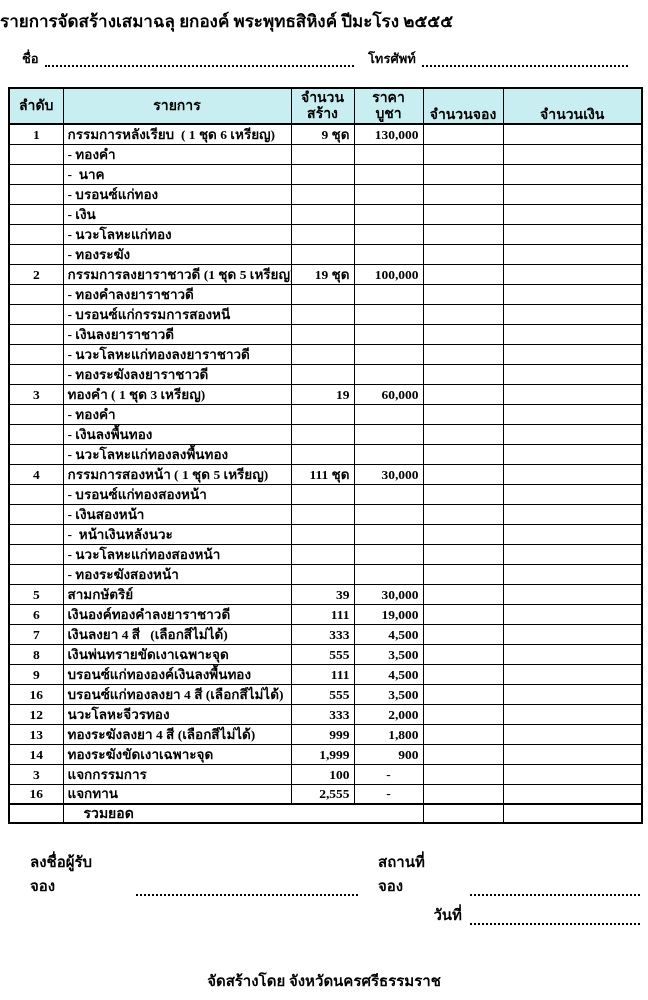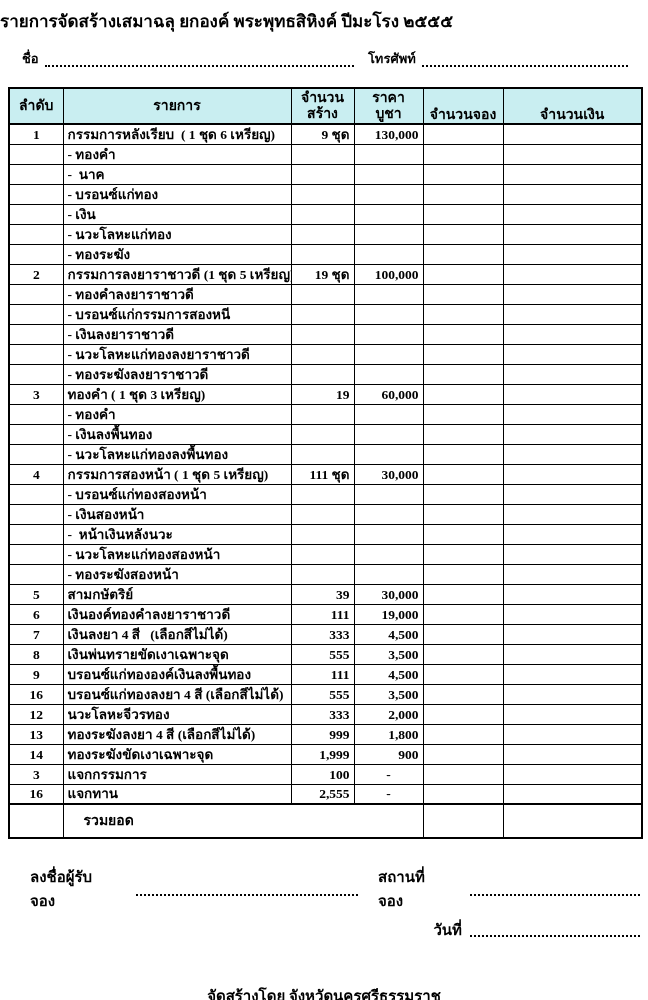--- a/index.html
+++ b/index.html
@@ -58,28 +58,28 @@
   col.c-no     { width: 54px; }
   col.c-item   { width: 228px; }
   col.c-qty    { width: 63px; }
   col.c-price  { width: 69px; }
   col.c-booked { width: 80px; }
   col.c-amount { width: 139px; }
   td.c-no   { text-align: center; }
   td.c-item { text-align: left; white-space: pre; padding-left: 5px; }
   td.c-num  { text-align: right; padding-right: 5px; }
   td.c-dash { text-align: center; }
-  tr.total-row td { border-top-width: 2px; height: 34px; }
+  tr.total-row td { border-top-width: 2px; height: 19px; }
   tr.total-row td.t-label { text-align: left; padding-left: 20px; font-size: 14px; }
   
   .sig-block { margin: 26px 8px 0 30px; font-size: 15px; }
-  .sig-line1 { display: flex; align-items: center; gap: 20px; }
+  .sig-line1 { display: flex; align-items: flex-end; gap: 20px; }
   .sig-line1 .dots1 { width: 242px; }
   .sig-line1 .place-label { }
-  .sig-line2 { display: flex; align-items: center; justify-content: flex-end; margin-top: 5px; }
+  .sig-line2 { display: flex; align-items: flex-end; justify-content: flex-end; margin-top: 5px; }
   .sig-line2 .date-label { margin-right: 8px; }
   .sig-line2 .dots2 { width: 170px; margin-left: 0; }
   .sig-line1 .dots-end { width: 170px; flex: none; }
   
   .footer-center { margin-top: 42px; text-align: center; font-size: 15px; line-height: 1.7; }
 </style>
 </head>
 <body>
 
 <div class="page">

